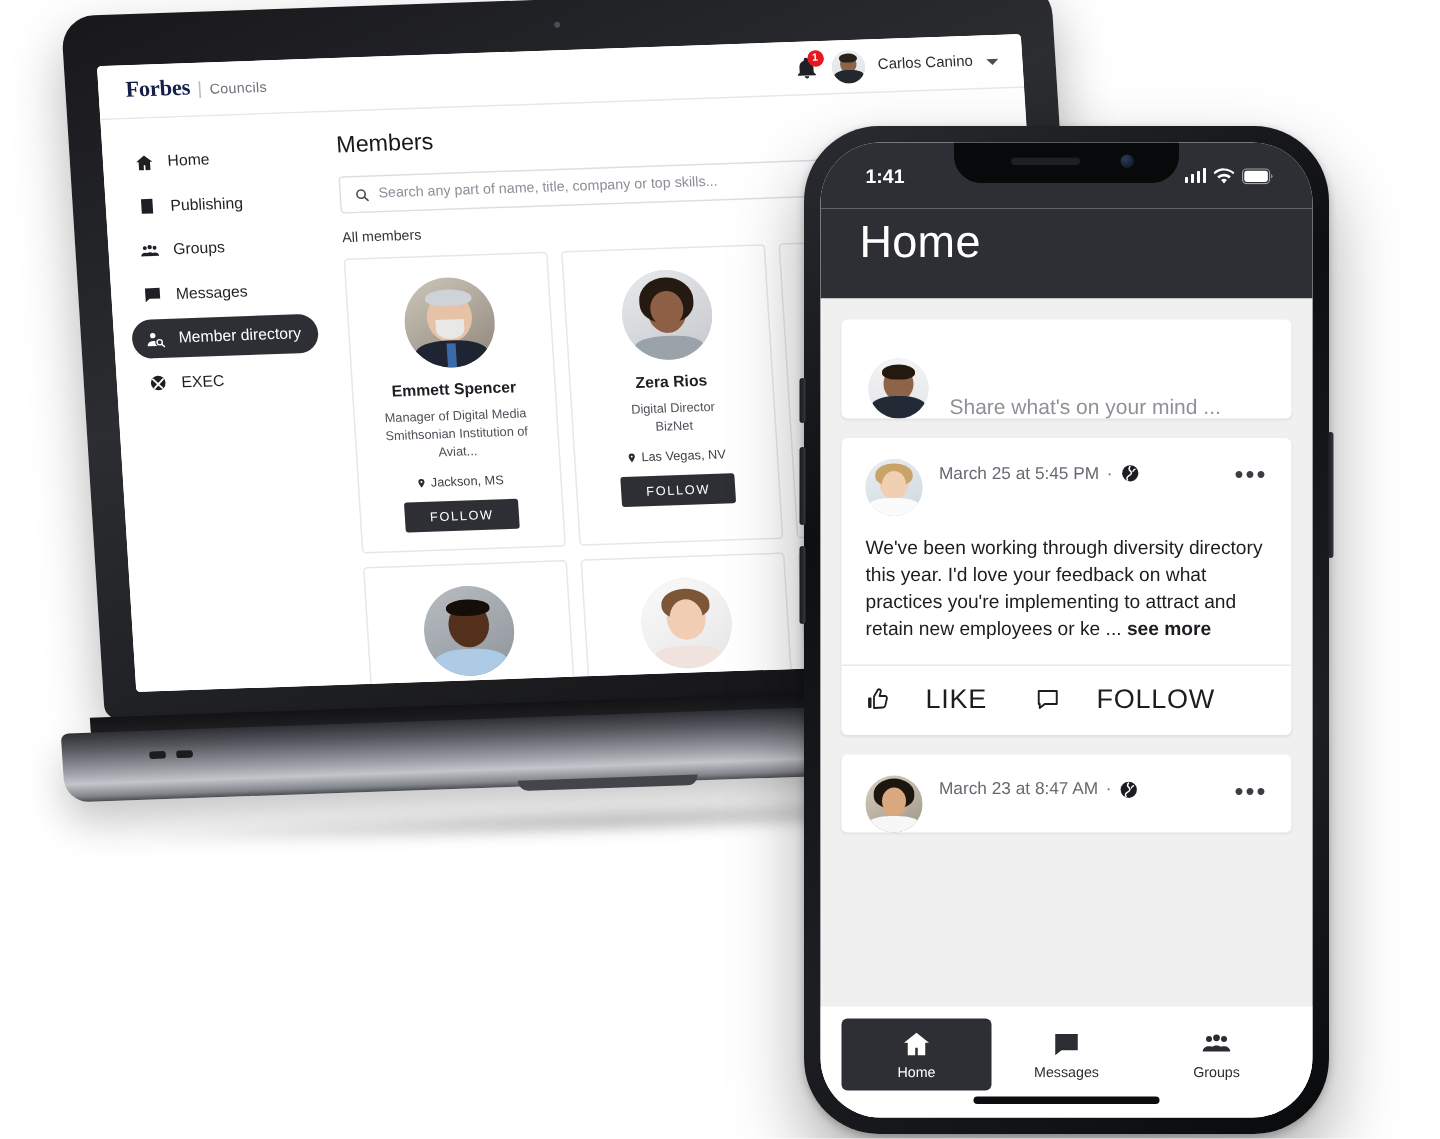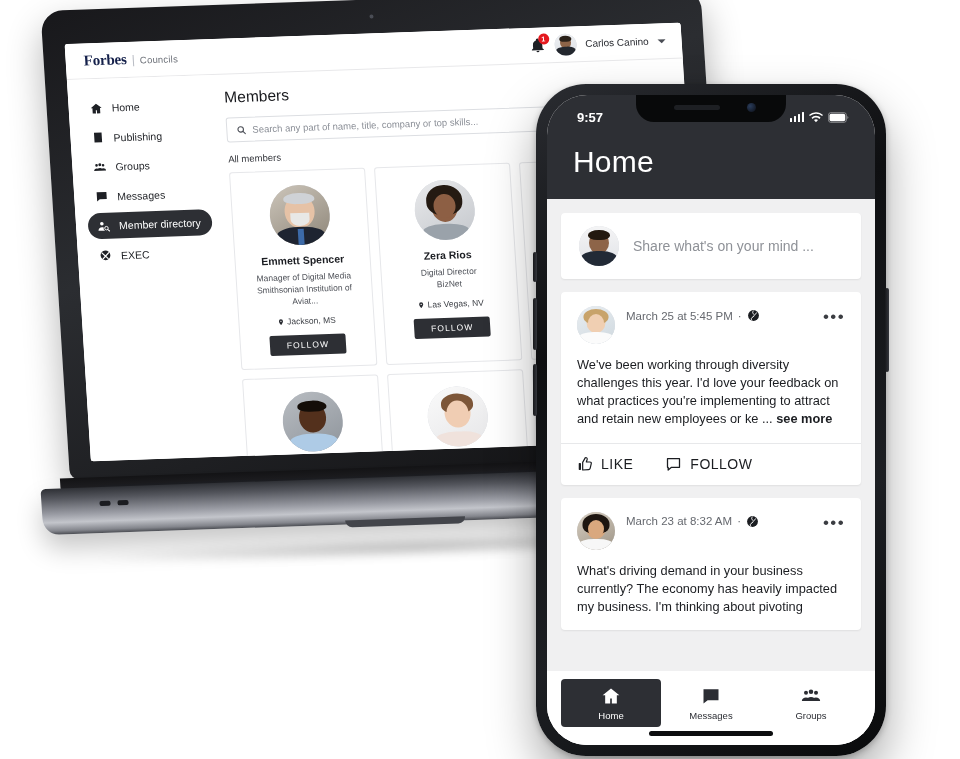--- a/index.html
+++ b/index.html
@@ -184,21 +184,21 @@
   .st-icons { display:flex; align-items:center; gap:5px; }
   .bars { display:flex; align-items:flex-end; gap:1.5px; height:10px; }
   .bars i { width:2.5px; background:#fff; border-radius:.5px; display:block; }
 
   .phone-header { background:#2d2f34; padding: 6px 26px 20px; }
   .phone-title { color:#fff; font-size: 30px; font-weight: 300; letter-spacing:.2px; }
 
   .feed { background:#f0f0f1; height: 100%; padding: 14px 14px 0; overflow:hidden; }
   .composer {
     background:#fff; border-radius:4px; height: 66px;
-    display:flex; align-items:center; gap: 14px; padding: 0 18px;
+    display:flex; align-items:flex-end; gap: 14px; padding: 0 18px;
     box-shadow: 0 1px 2px rgba(0,0,0,.07); margin-bottom: 13px;
   }
   .composer .av-40 { width:40px; height:40px; }
   .composer-ph { font-size: 14px; color:#8e9197; }
 
   .post { background:#fff; border-radius:4px; box-shadow: 0 1px 2px rgba(0,0,0,.07); margin-bottom: 13px; }
   .post-head { display:flex; align-items:flex-start; gap:11px; padding: 14px 16px 0; }
   .post-head .av-38 { width:38px; height:38px; }
   .post-meta { flex:1; min-width:0; }
   .post-author { font-size: 13px; color:#1b1d21; line-height:1.32; }
@@ -207,21 +207,21 @@
   .dots { color:#3b3d42; font-size: 17px; letter-spacing:1.4px; line-height:1; padding-top:2px; }
   .post-body {
     font-size: 12.8px; color:#1b1d21; line-height: 1.42;
     padding: 12px 16px 14px;
   }
   .see-more { font-weight:700; }
   .post-actions {
     border-top:1px solid #e7e8ea; display:flex; align-items:center; gap: 32px;
     padding: 12px 16px 13px;
   }
-  .act { display:flex; align-items:center; gap:8px; font-size: 14px; color:#1b1d21; letter-spacing:.5px; }
+  .act { display:flex; align-items:center; gap:24px; font-size: 18px; color:#1b1d21; letter-spacing:.5px; }
 
   .tabbar {
     position:absolute; left:0; right:0; bottom:0; height: 74px; background:#fff;
     display:flex; align-items:flex-start; padding: 8px 14px 0;
   }
   .tab { flex:1; text-align:center; padding: 7px 0 6px; border-radius:4px; }
   .tab.active { background:#2d2f34; }
   .tab-ico { height: 20px; display:flex; align-items:center; justify-content:center; margin-bottom:4px; }
   .tab-lab { font-size: 9.5px; color:#2b2d33; }
   .tab.active .tab-lab { color:#fff; }
@@ -483,21 +483,21 @@
   <div class="phone-shadow"></div>
   <div class="phone">
     <div class="phone-btn pb-l1"></div>
     <div class="phone-btn pb-l2"></div>
     <div class="phone-btn pb-l3"></div>
     <div class="phone-btn pb-right"></div>
 
     <div class="phone-inner">
 
       <div class="status-bar">
-        <span>9:57</span>
+        <span>1:41</span>
         <div class="notch">
           <div class="notch-speaker"></div>
           <div class="notch-cam"></div>
         </div>
         <div class="st-icons">
           <span class="bars">
             <i style="height:4px"></i>
               <i style="height:6px"></i>
               <i style="height:8px"></i>
               <i style="height:10px"></i>
@@ -555,21 +555,21 @@
                       <circle cx="12" cy="12" r="10" fill="#1b1d21"></circle>
                       <path d="M12 3c-2 2.6-2 4.4 0 6s2 4-1 5.6S7 18 9 21" fill="none" stroke="#fff" stroke-width="1.8"></path>
                       <path d="M18.5 7c-2.4.6-3.4 2-3 3.5" fill="none" stroke="#fff" stroke-width="1.6"></path>
                     </g>
                 </svg>
               </div>
             </div>
             <span class="dots">•••</span>
           </div>
           <div class="post-body">
-            <span>We've been working through diversity challenges this year. I'd love your feedback on what practices you're implementing to attract and retain new employees or ke</span><span> ... </span><span class="see-more">see more</span>
+            <span>We've been working through diversity directory this year. I'd love your feedback on what practices you're implementing to attract and retain new employees or ke</span><span> ... </span><span class="see-more">see more</span>
           </div>
           <div class="post-actions">
             <span class="act">
               <svg width="16" height="16" viewBox="0 0 24 24">
                 <g fill="none" stroke="#1b1d21" stroke-width="1.8" stroke-linejoin="round">
                     <path d="M8.5 21V9.5l4-7a2 2 0 0 1 2.8 2.3L14 9h5.4a2 2 0 0 1 2 2.5l-1.7 7.2a2.4 2.4 0 0 1-2.3 1.8z"></path>
                   </g>
                 <rect x="2.6" y="10.5" width="3.4" height="10.5" rx="1" fill="#1b1d21"></rect>
               </svg>
               <span>LIKE</span>
@@ -589,35 +589,32 @@
               <div class="ph">
                 <div class="bg" style="background:linear-gradient(150deg,#d8cfc2,#9d9486)"></div>
                 <div class="head" style="width:19px;height:21px;top:6px;background:#d9a87e"></div>
                 <div class="hair" style="width:27px;height:20px;top:2px;background:#1d1510"></div>
                 <div style="position:absolute;left:50%;transform:translateX(-50%);top:8px;width:16px;height:18px;border-radius:50%;background:#d9a87e"></div>
                 <div class="body" style="width:34px;height:11px;bottom:0;background:#f7f7f7"></div>
               </div>
             </div>
             <div class="post-meta">
               <div class="post-time">
-                <span>March 23 at 8:32 AM</span>
+                <span>March 23 at 8:47 AM</span>
                 <span>·</span>
                 <svg width="13" height="13" viewBox="0 0 24 24">
                   <g>
                       <circle cx="12" cy="12" r="10" fill="#1b1d21"></circle>
                       <path d="M12 3c-2 2.6-2 4.4 0 6s2 4-1 5.6S7 18 9 21" fill="none" stroke="#fff" stroke-width="1.8"></path>
                       <path d="M18.5 7c-2.4.6-3.4 2-3 3.5" fill="none" stroke="#fff" stroke-width="1.6"></path>
                     </g>
                 </svg>
               </div>
             </div>
             <span class="dots">•••</span>
-          </div>
-          <div class="post-body">
-            <span>What's driving demand in your business currently? The economy has heavily impacted my business. I'm thinking about pivoting</span>
           </div>
         </article>
 
       </div>
 
       <nav class="tabbar">
         <div class="tab active">
           <div class="tab-ico">
             <svg width="20" height="20" viewBox="0 0 24 24">
                 <path fill="#fff" d="M12 3 2 11h3v10h6v-6h2v6h6V11h3z"></path>

